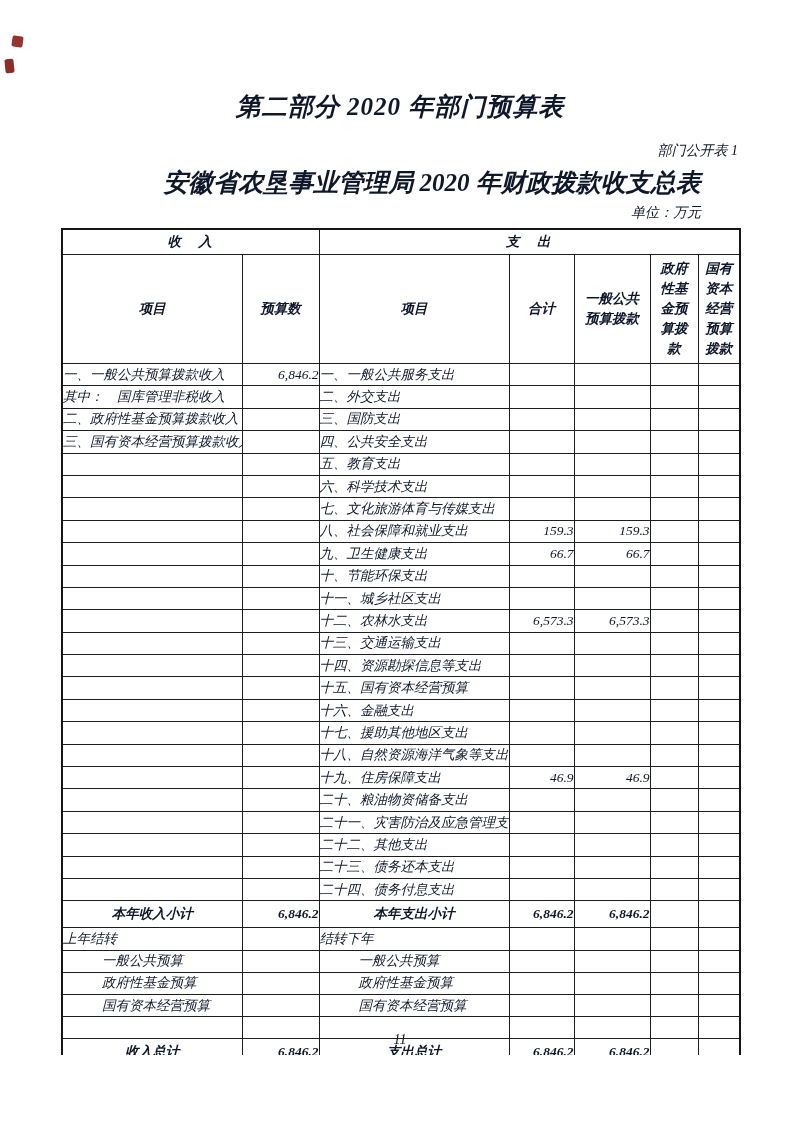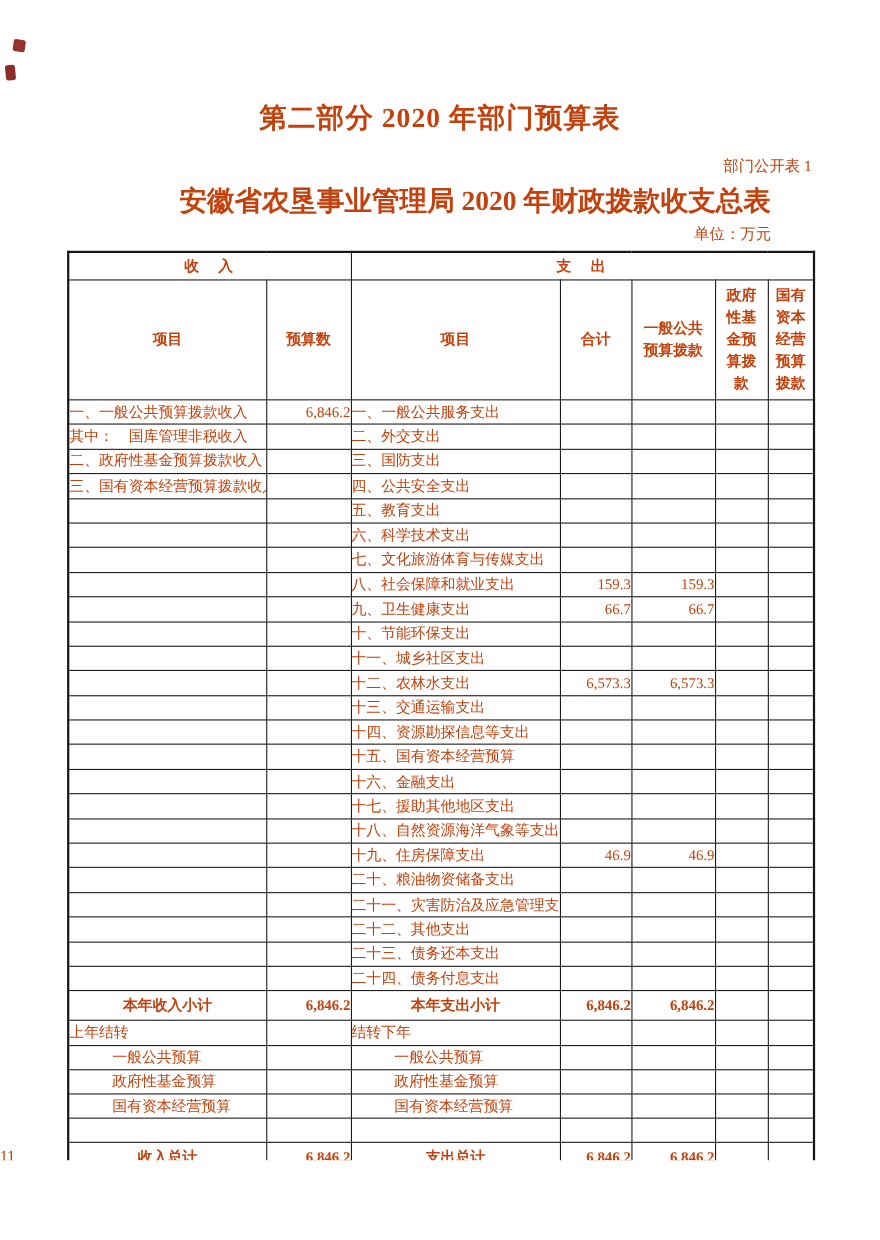--- a/index.html
+++ b/index.html
@@ -1,18 +1,18 @@
 <!DOCTYPE html>
 <html><head>
 <meta charset="utf-8">
 <style>
   html,body { margin:0; padding:0; background:#ffffff; }
   .page {
     position:relative; width:800px; height:1055px; background:#ffffff;
-    font-family:"Liberation Serif","DejaVu Serif",serif; color:#c2410c; overflow:hidden;
+    font-family:"Liberation Serif","DejaVu Serif",serif; color:#0f172a; overflow:hidden;font-style:italic;
   }
   
   .red-mark { position:absolute; background:#96332e; border-radius:2px; }
   .mark-a { left:12px; top:36px; width:11px; height:11px; transform:rotate(8deg); }
   .mark-b { left:5px;  top:59px; width:9px;  height:14px; transform:rotate(-6deg); background:#8c2d2a; }
   .speck { position:absolute; background:#d4d4d4; border-radius:1px; }
   .speck-a { left:263px; top:1107px; width:6px; height:3px; }
   .speck-b { left:353px; top:1095px; width:5px; height:2px; }
 
   .section-title {
@@ -46,21 +46,21 @@
   .r-total td { height:25px; }
 
   .c-label { text-align:left; padding-left:8px; }
   td.e-label { padding-left:10px; }
   .c-num   { text-align:right; padding-right:7px; }
   td.mid-indent { padding-left:36px; }
   .carry-indent td.c-label { padding-left:39px; }
   .r-boldrow td { font-weight:bold; }
   .r-boldrow td.c-label { text-align:center; padding-left:0; }
 
-  .page-number { position:absolute; top:1032px; left:0; width:100%; text-align:left; font-size:14px;margin-top:12px; }
+  .page-number { position:absolute; top:1032px; left:0; width:100%; text-align:center; font-size:14px; }
 </style>
 </head>
 <body>
 
 <div class="page">
 
   <div class="red-mark mark-a"></div>
   <div class="red-mark mark-b"></div>
   <div class="speck speck-a"></div>
   <div class="speck speck-b"></div>

